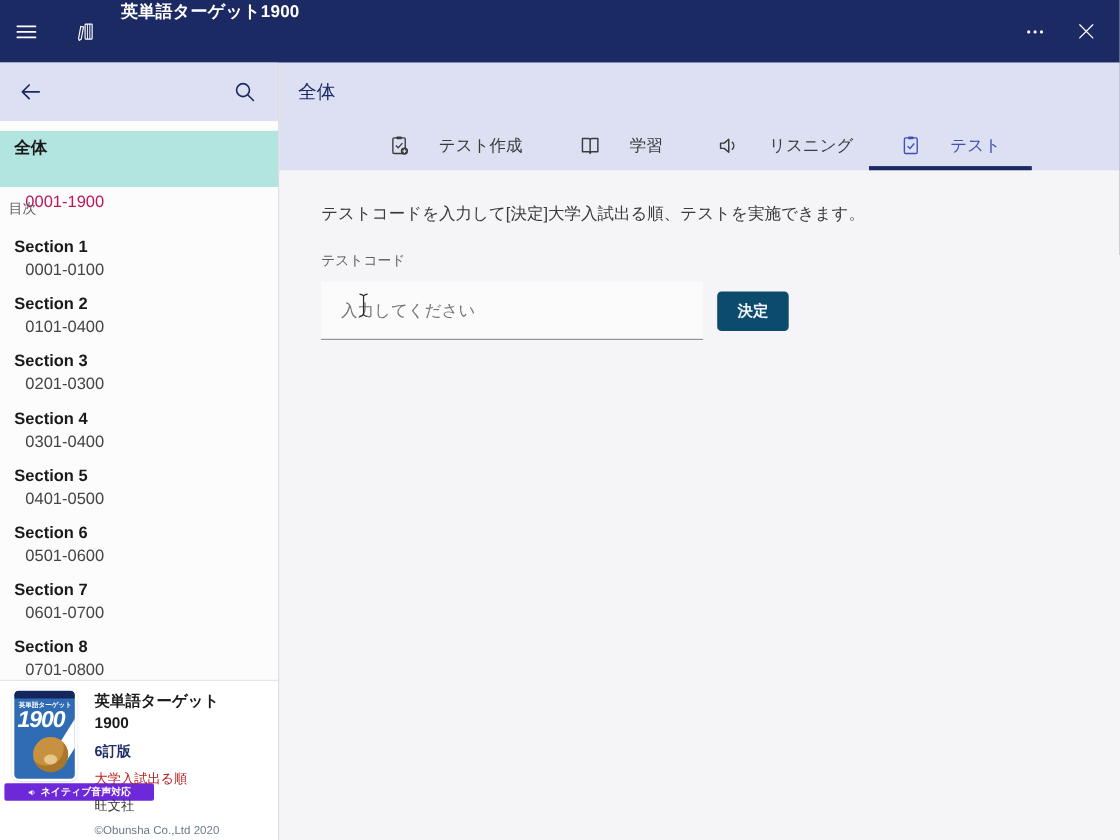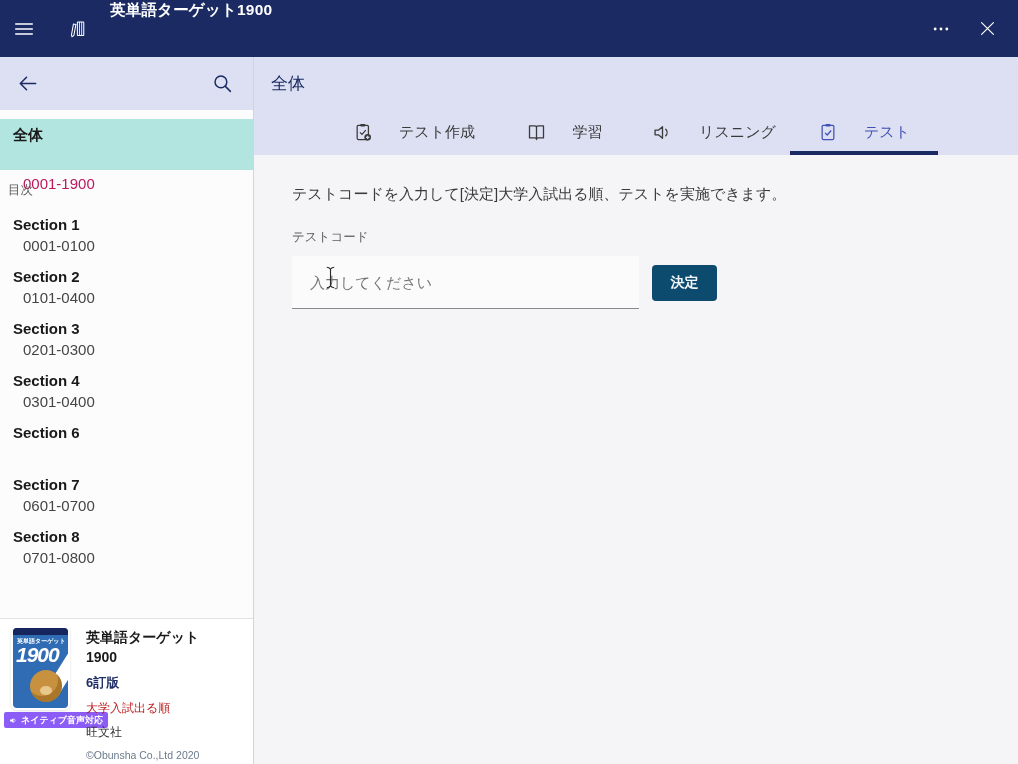--- a/index.html
+++ b/index.html
@@ -64,22 +64,22 @@
     box-shadow:0 0 0 2px #fff, 0 1px 4px rgba(0,0,0,.35);
     overflow:hidden;
   }
   .book-cover .band { position:absolute; left:0; top:0; width:100%; height:7px; background:#16255c; }
   .book-cover .ct   { position:absolute; left:4px; top:9px; font-size:6px; font-weight:bold; color:#fff; white-space:nowrap; }
   .book-cover .num  { position:absolute; left:3px; top:15px; font-size:21px; font-weight:bold; font-style:italic; color:#fff; letter-spacing:-1px; }
   .book-cover .swoosh { position:absolute; left:26px; top:30px; width:60px; height:14px; background:#fff; transform:rotate(-58deg); }
   .book-cover .dog    { position:absolute; left:17px; top:42px; width:32px; height:32px; border-radius:50%; background:#c8913f; box-shadow:inset -4px -6px 0 rgba(143,96,26,.55); }
   .book-cover .dog::after { content:""; position:absolute; left:10px; top:16px; width:12px; height:9px; border-radius:50%; background:#e8c88a; }
   .audio-badge {
-    position:absolute; left:4px; top:93px; height:16px; padding:0 5px;
-    background:#8b5cf6; border-radius:2px; color:#fff;
+    position:absolute; left:4px; top:93px; height:16px; padding:0 21px;
+    background:#6d28d9; border-radius:2px; color:#fff;
     display:flex; align-items:center; gap:3px; font-size:9px; font-weight:bold; white-space:nowrap;
   }
   .book-meta { position:absolute; left:86px; top:8px; width:160px; }
   .book-meta .bt  { font-size:14px; font-weight:bold; color:#1a1a1a; line-height:20px; }
   .book-meta .ed  { font-size:13px; font-weight:bold; color:#1f2f66; margin-top:7px; }
   .book-meta .tg  { font-size:12px; color:#b91c1c; margin-top:8px; }
   .book-meta .pb  { font-size:12px; color:#333; margin-top:7px; }
   .book-meta .cp  { font-size:10.5px; color:#6a7a8c; margin-top:8px; }
 
   
@@ -196,21 +196,26 @@
       </div>
       <div class="nav-item">
         <div class="t">Section 3</div>
         <div class="r">0201-0300</div>
       </div>
       <div class="nav-item">
         <div class="t">Section 4</div>
         <div class="r">0301-0400</div>
       </div>
       <div class="nav-item">
+        <div class="t">Section 5</div>
+        <div class="r">0401-0500</div>
+      </div>
+      <div class="nav-item">
         <div class="t">Section 6</div>
+        <div class="r">0501-0600</div>
       </div>
       <div class="nav-item">
         <div class="t">Section 7</div>
         <div class="r">0601-0700</div>
       </div>
       <div class="nav-item">
         <div class="t">Section 8</div>
         <div class="r">0701-0800</div>
       </div>
     </div>

